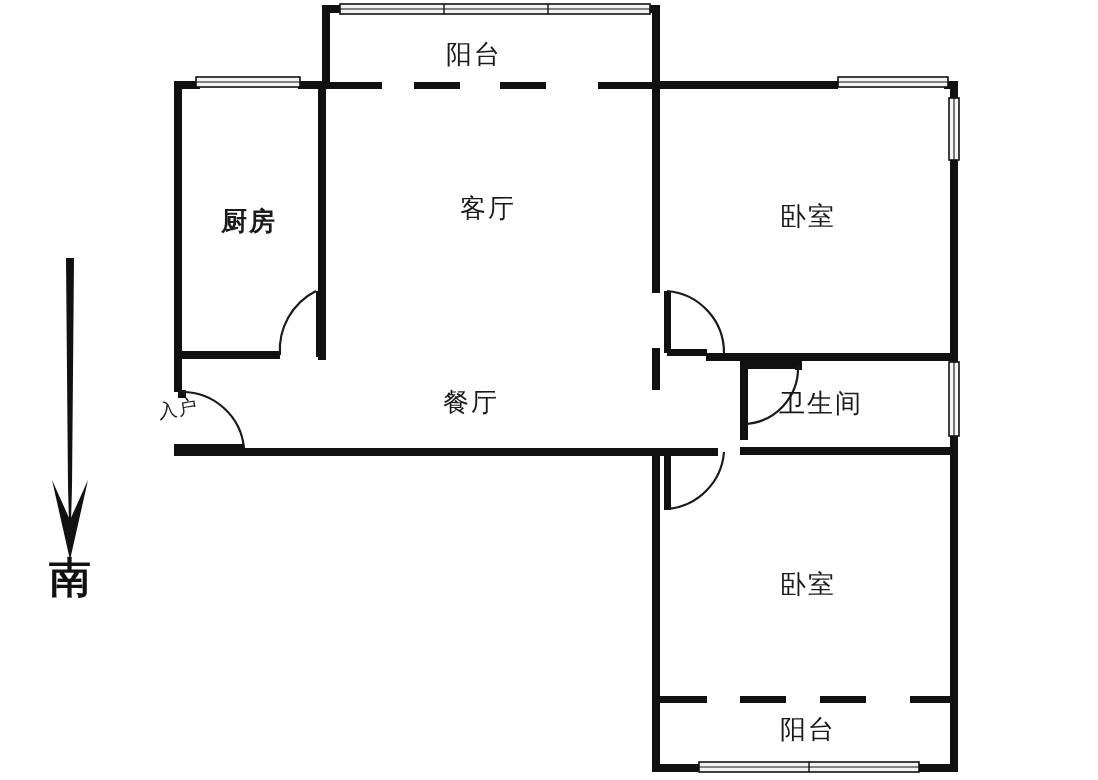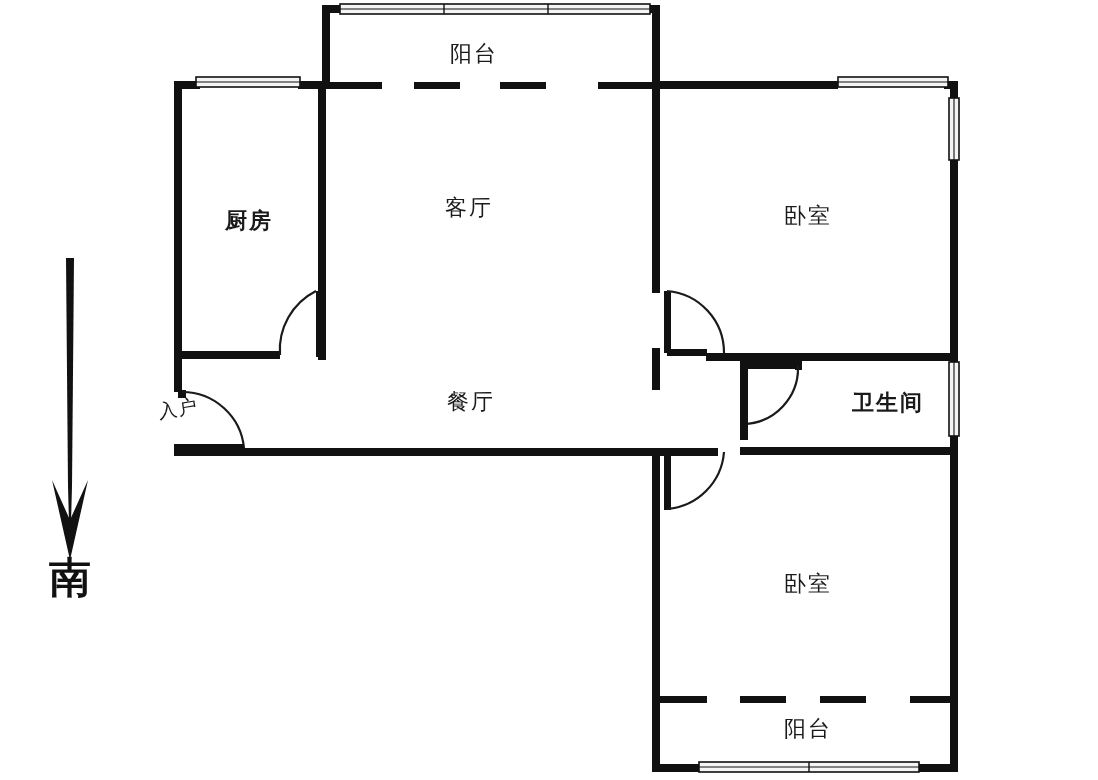--- a/index.html
+++ b/index.html
@@ -24,21 +24,21 @@
     position: absolute;
     left: 0;
     top: 0;
     width: 1098px;
     height: 780px;
     display: block;
   }
   .room-label {
     position: absolute;
     font-family: "DejaVu Sans", "Liberation Sans", sans-serif;
-    font-size: 22px;
+    font-size: 26px;
     color: #1a1a1a;
     letter-spacing: 2px;
     white-space: nowrap;
     transform: translate(-50%, -50%);
     user-select: none;
   }
   .entry-label {
     position: absolute;
     font-family: "DejaVu Sans", "Liberation Sans", sans-serif;
     font-size: 19px;
@@ -192,27 +192,27 @@
     <g>
       <path d="M 66 258 L 74 258 L 72 486 L 70 560 L 68 486 Z" fill="#111111"></path>
       <path d="M 52 480 L 70 560 L 88 480 L 70 520 Z" fill="#111111"></path>
     </g>
   </svg>
 
   <div class="room-label" style="left:474px; top:54px;">阳台</div>
 
   <div class="room-label" style="left:249px; top:221px;font-weight:bold;">厨房</div>
 
-  <div class="room-label" style="left:469px; top:208px;">客厅</div>
+  <div class="room-label" style="left:488px; top:208px;">客厅</div>
 
   <div class="room-label" style="left:808px; top:216px;">卧室</div>
 
   <div class="room-label" style="left:471px; top:402px;">餐厅</div>
 
-  <div class="room-label" style="left:888px; top:403px;font-weight:bold;">卫生间</div>
+  <div class="room-label" style="left:821px; top:403px;">卫生间</div>
 
   <div class="room-label" style="left:808px; top:584px;">卧室</div>
 
   <div class="room-label" style="left:808px; top:729px;">阳台</div>
 
   <div class="entry-label" style="left:178px; top:409px;">入户</div>
 
   <div class="compass-label" style="left:70px; top:578px;">南</div>
 
 </div>

